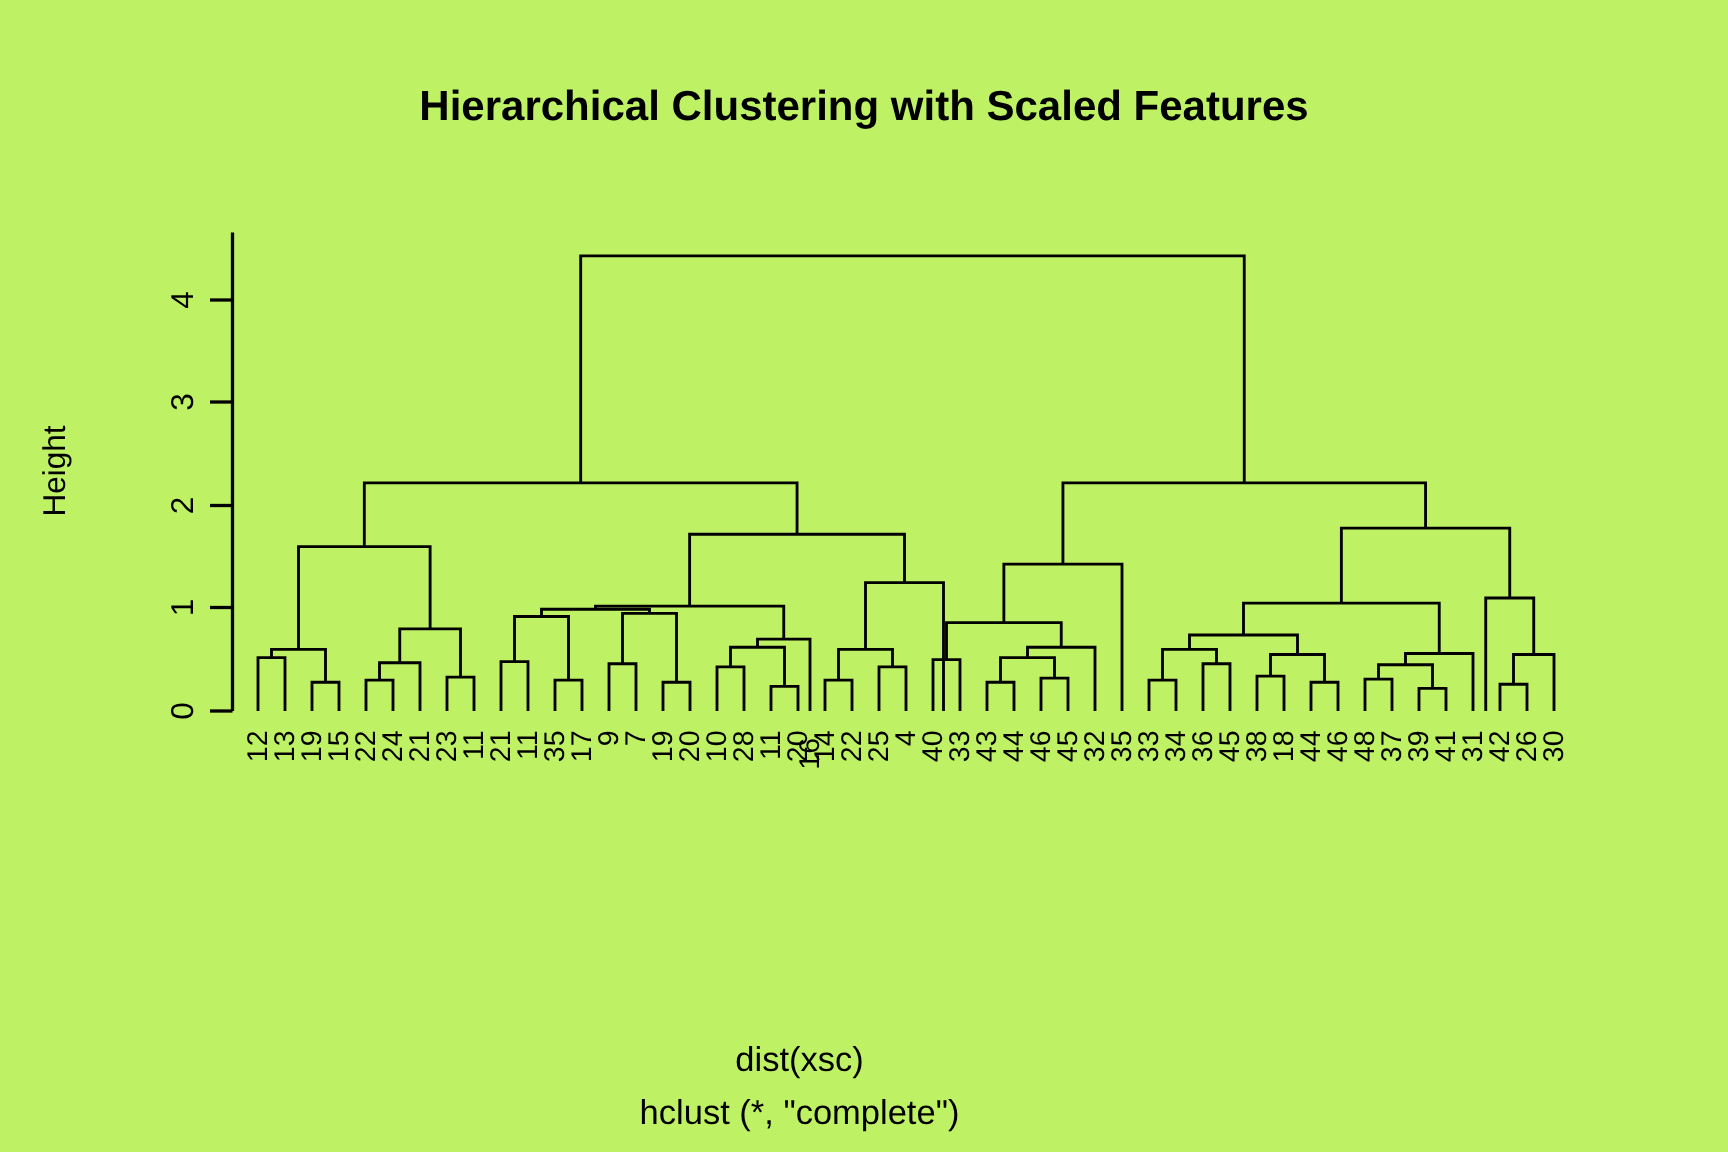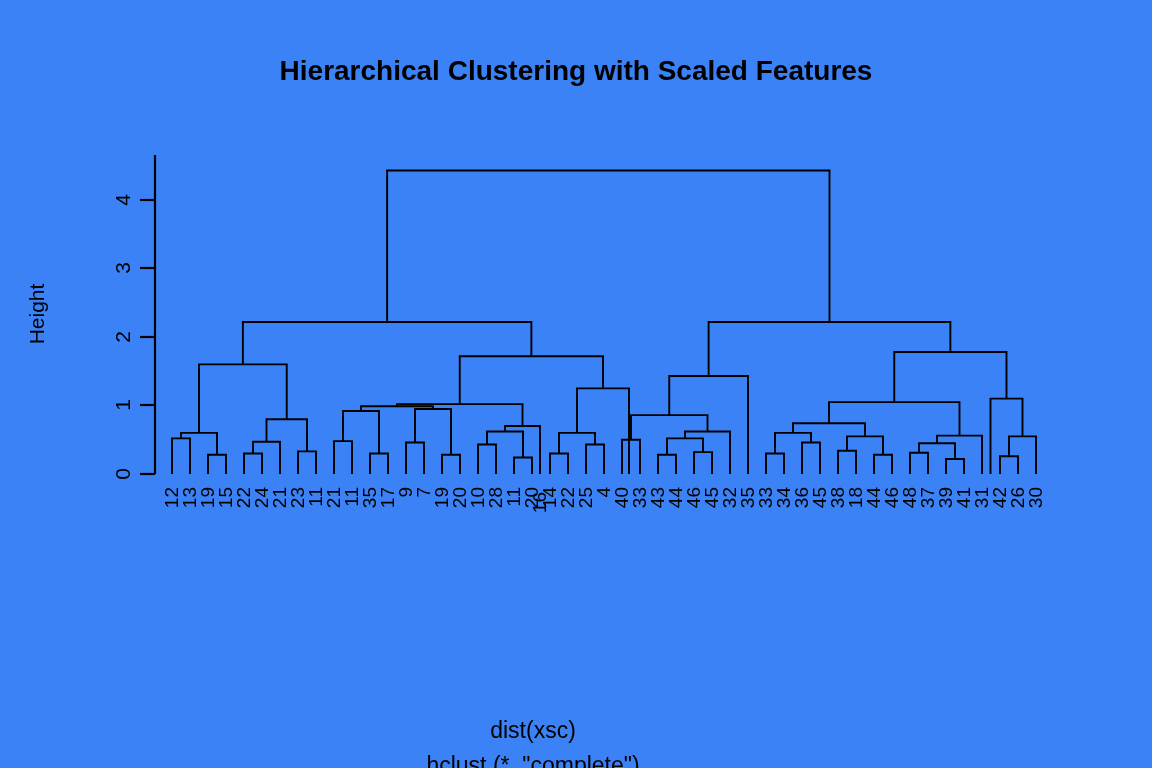--- a/index.html
+++ b/index.html
@@ -11,21 +11,21 @@
     width: 1152px;
     height: 768px;
     font-family: "Liberation Sans", sans-serif;
     color: #000000;
     overflow: hidden;
   }
   #plot-root {
     position: relative;
     width: 1152px;
     height: 768px;
-    background: #3b82f6;
+    background: #bef264;
   }
   .plot-title {
     position: absolute;
     left: 0;
     top: 55px;
     width: 1152px;
     text-align: center;
     font-size: 28px;
     font-weight: bold;
     font-family: "Liberation Sans", sans-serif;
@@ -45,21 +45,20 @@
     color: #000000;
   }
   .x-caption {
     position: absolute;
     left: 0;
     width: 1066px;
     text-align: center;
     font-size: 23px;
     font-family: "Liberation Sans", sans-serif;
     color: #000000;
-    margin-top: 24px;
   }
   .x-caption.line1 { top: 693px; }
   .x-caption.line2 { top: 728px; }
   svg#dendro {
     position: absolute;
     left: 0;
     top: 0;
     width: 1152px;
     height: 768px;
   }

